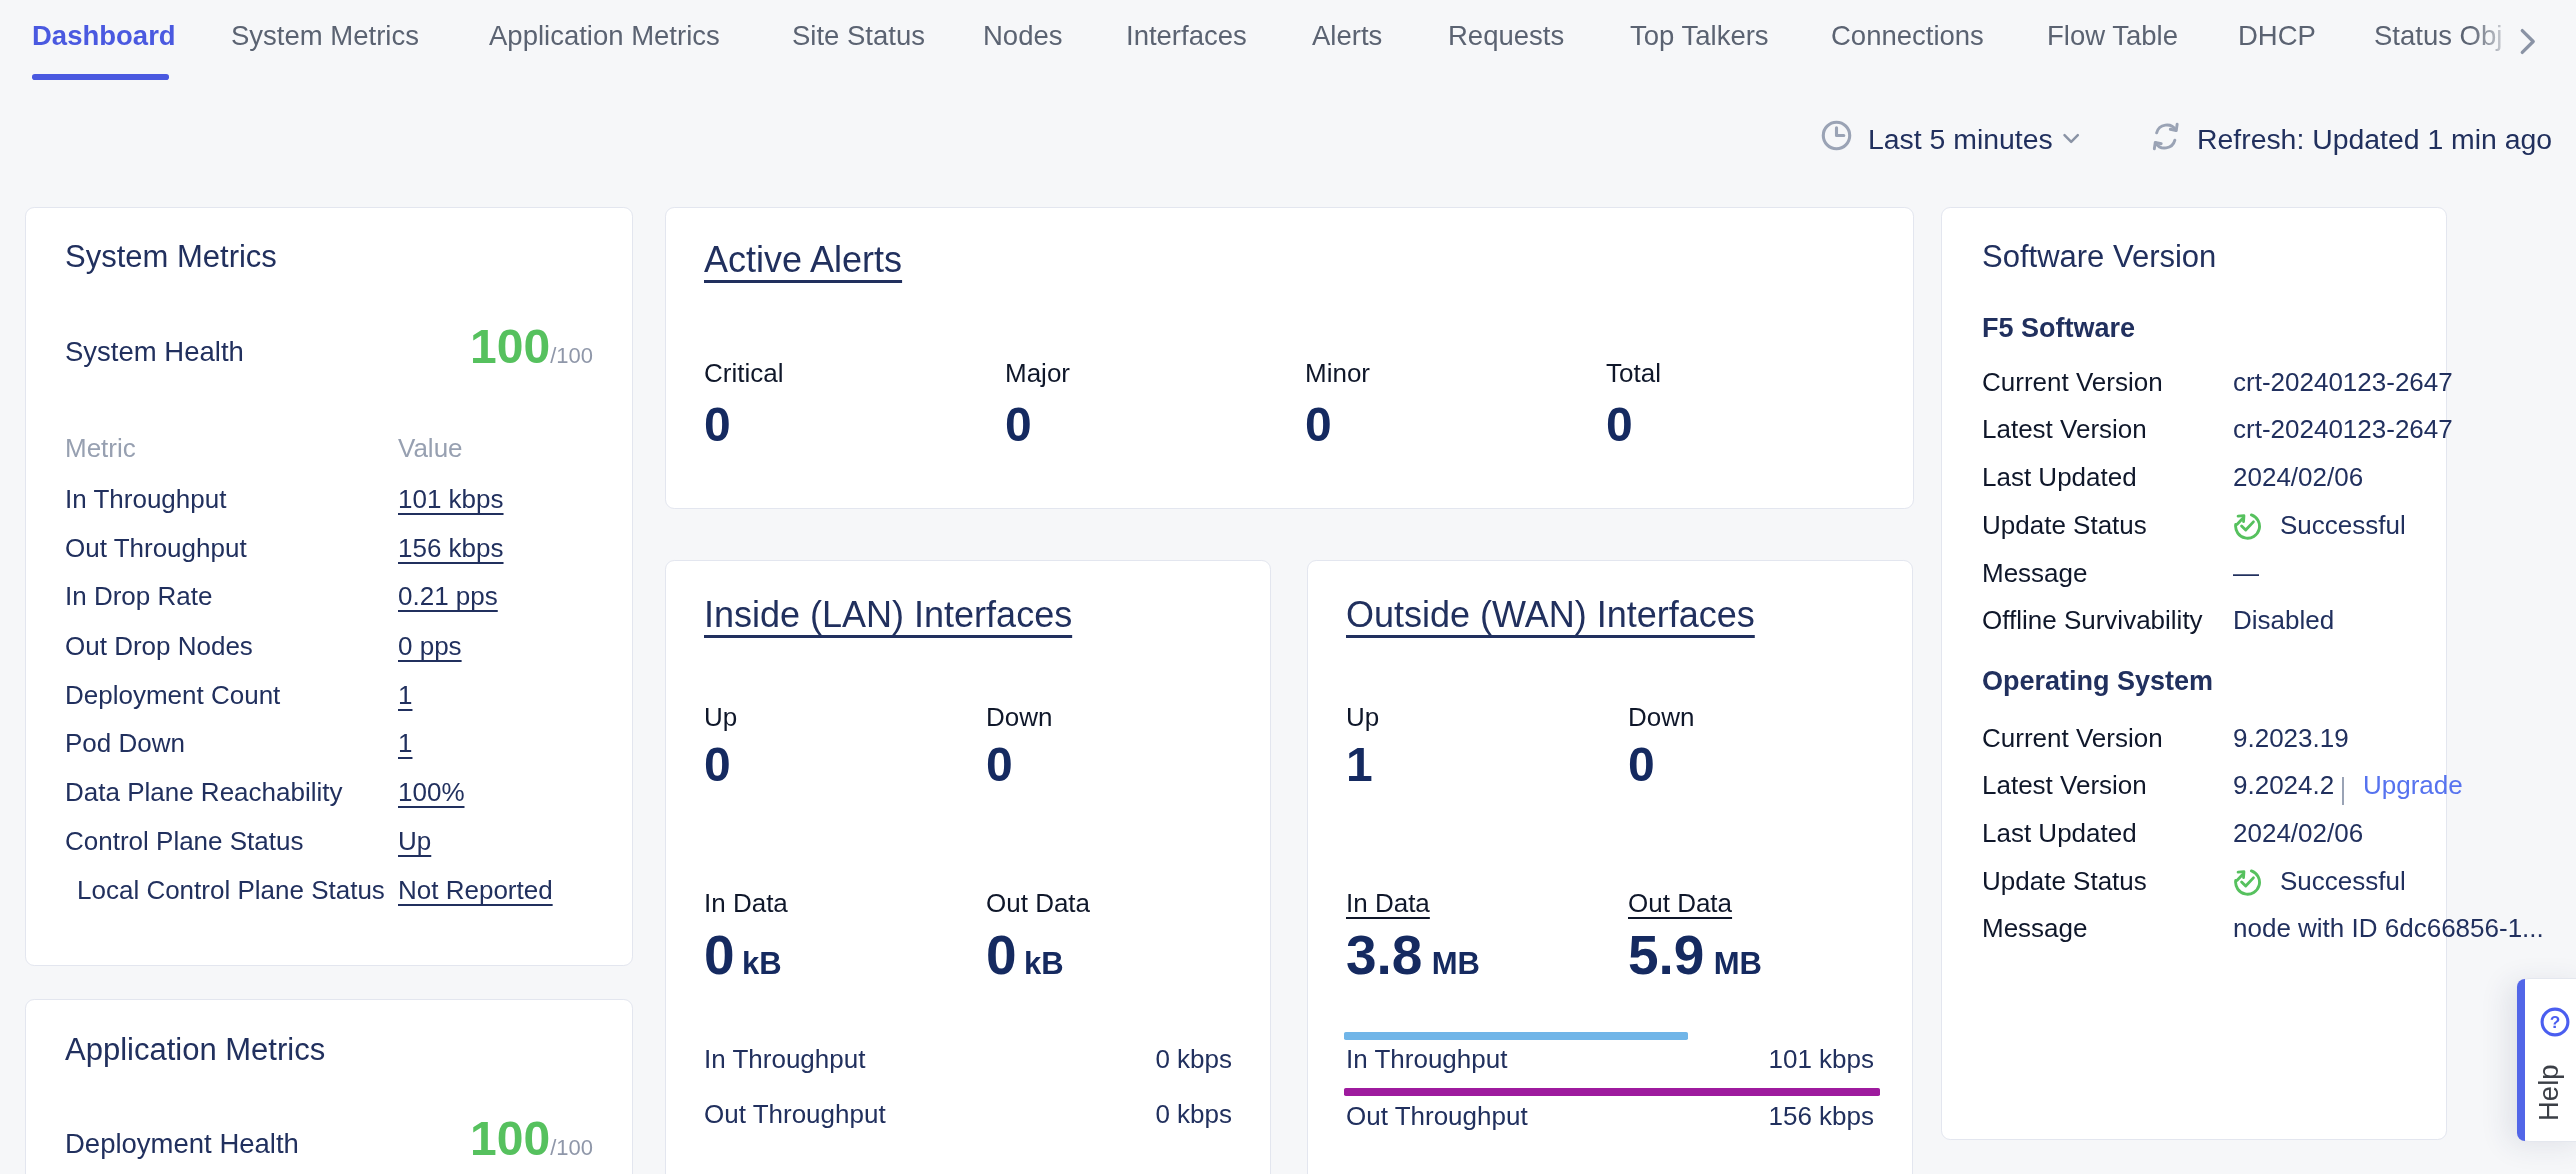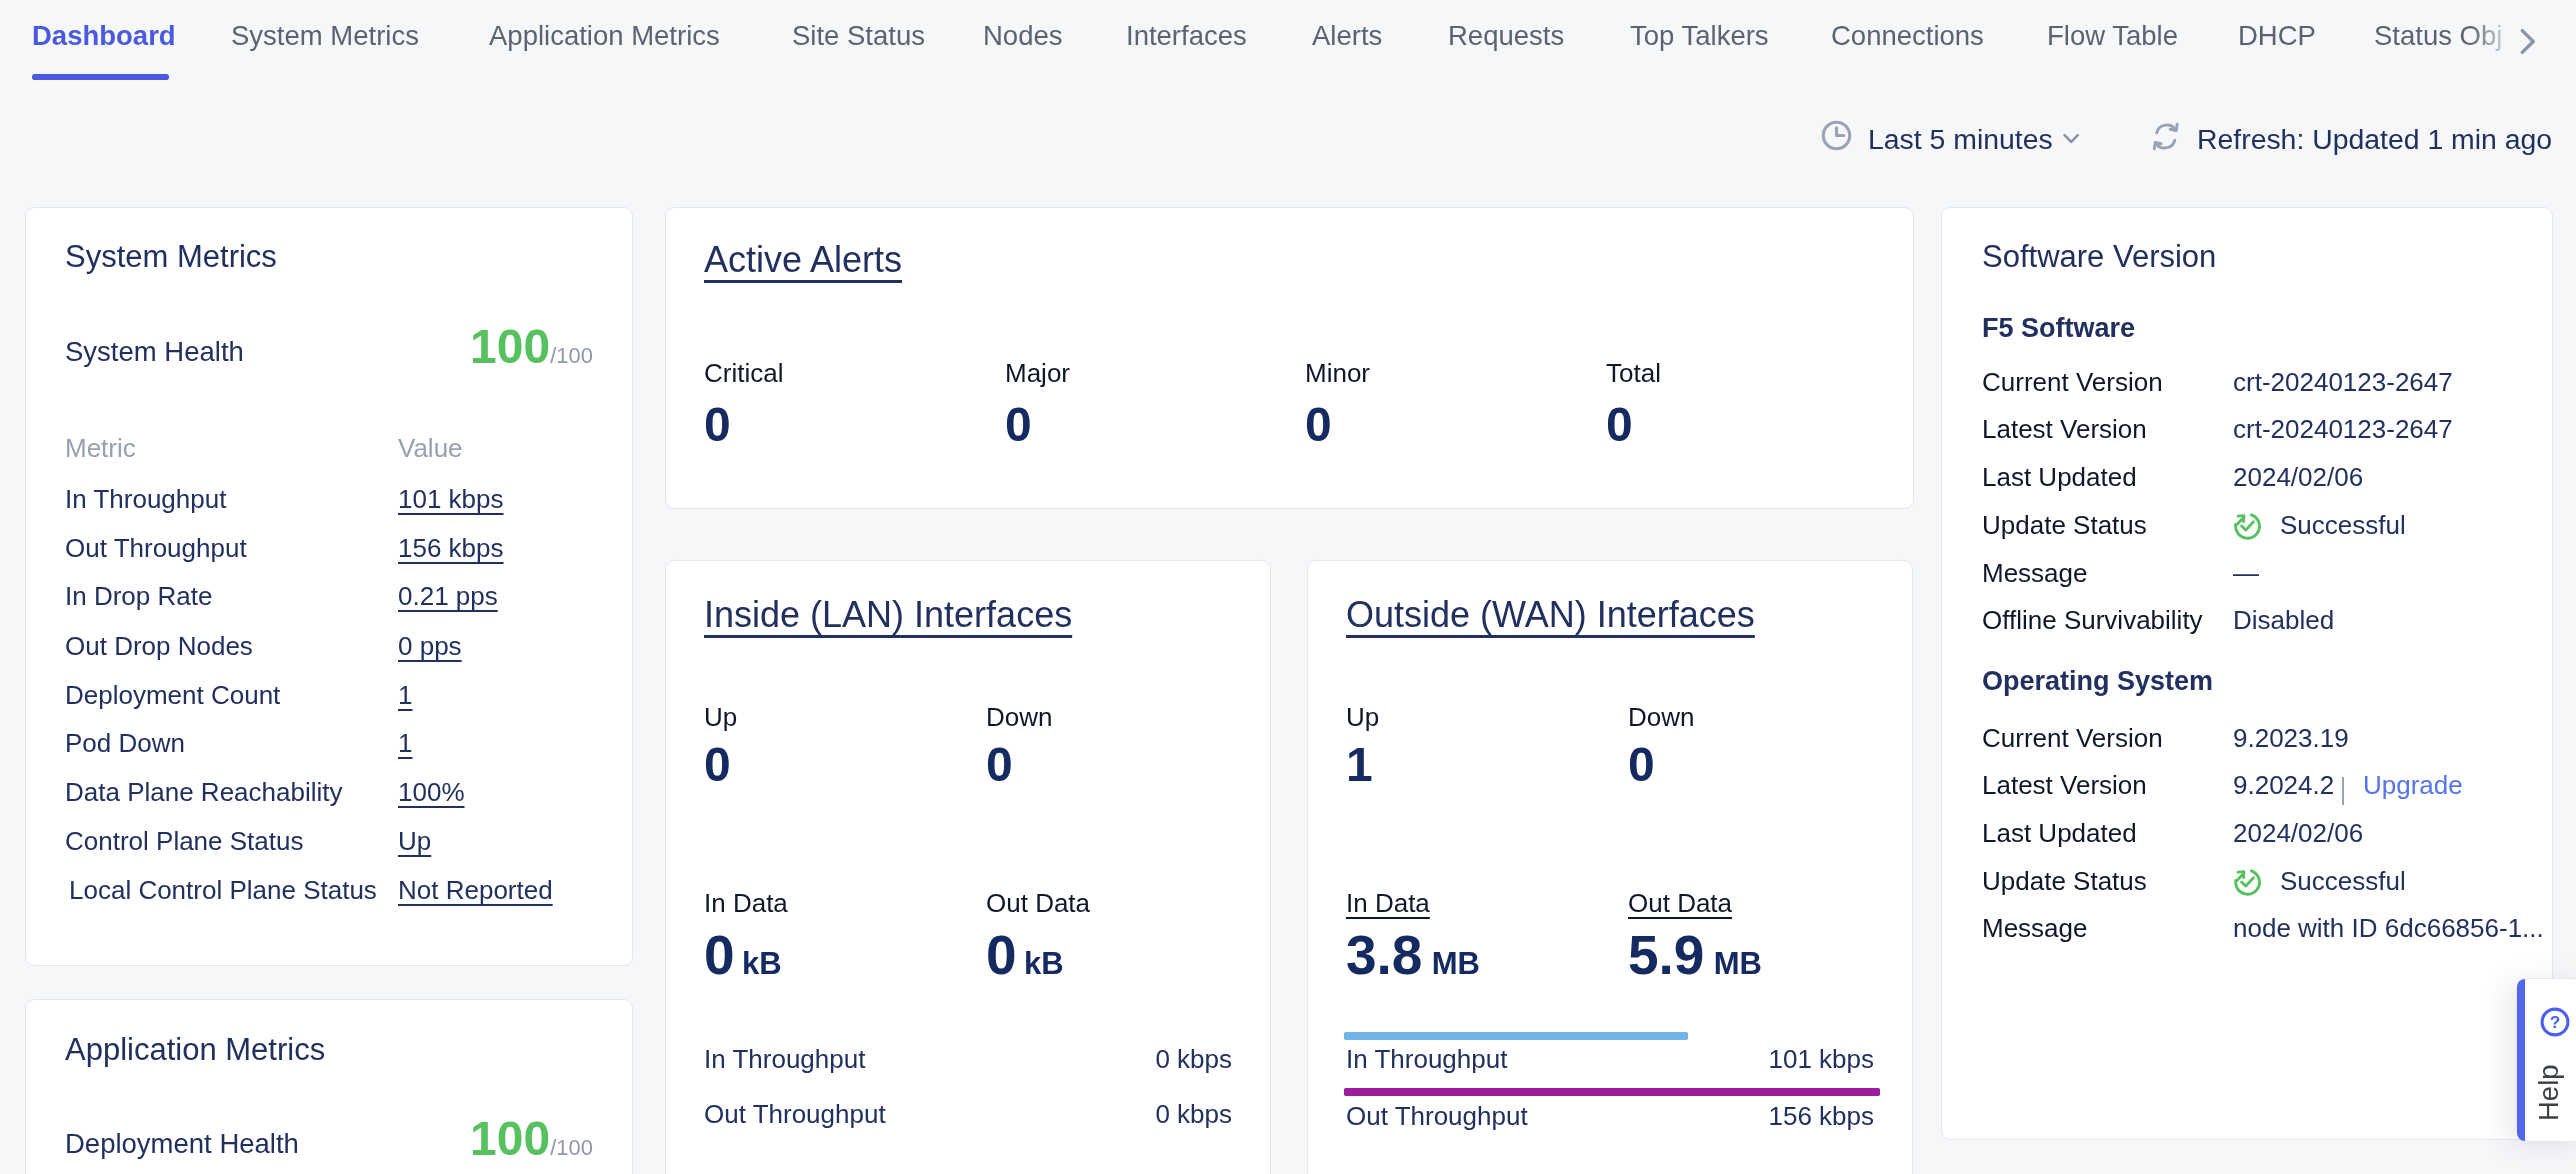--- a/index.html
+++ b/index.html
@@ -77,21 +77,21 @@
   <div class="rowlabel" style="left:39px;top:423px;">Out Drop Nodes</div>
     <div class="rowval u" style="left:372px;top:423px;">0 pps</div>
   <div class="rowlabel" style="left:39px;top:472px;">Deployment Count</div>
     <div class="rowval u" style="left:372px;top:472px;">1</div>
   <div class="rowlabel" style="left:39px;top:520px;">Pod Down</div>
     <div class="rowval u" style="left:372px;top:520px;">1</div>
   <div class="rowlabel" style="left:39px;top:569px;">Data Plane Reachability</div>
     <div class="rowval u" style="left:372px;top:569px;">100%</div>
   <div class="rowlabel" style="left:39px;top:618px;">Control Plane Status</div>
     <div class="rowval u" style="left:372px;top:618px;">Up</div>
-  <div class="rowlabel" style="left:43px;top:667px;">Local Control Plane Status</div>
+  <div class="rowlabel" style="left:51px;top:667px;">Local Control Plane Status</div>
     <div class="rowval u" style="left:372px;top:667px;">Not Reported</div>
 </div>
 
 <div class="card" style="left:25px;top:999px;width:608px;height:367px;">
   <div class="title" style="left:39px;top:32px;">Application Metrics</div>
   <div class="abs navy" style="left:39px;top:128px;font-size:27.5px;">Deployment Health</div>
   <div class="abs" style="right:39px;top:111px;"><span class="biggreen">100</span><span class="of100">/100</span></div>
 </div>
 
 <div class="card" style="left:665px;top:207px;width:1249px;height:302px;">
@@ -133,21 +133,21 @@
   <div class="abs" style="left:38px;top:362px;"><span style="font-size:55px;font-weight:700;color:#152a60;">3.8</span><span style="font-size:31px;font-weight:700;color:#152a60;margin-left:9.2px;">MB</span></div>
   <div class="abs" style="left:320px;top:362px;"><span style="font-size:55px;font-weight:700;color:#152a60;">5.9</span><span style="font-size:31px;font-weight:700;color:#152a60;margin-left:9.2px;">MB</span></div>
   <div class="abs" style="left:36px;top:471px;width:344px;height:8.3px;background:#70b5e8;border-radius:1.8px;"></div>
   <div class="rowlabel" style="left:38px;top:483px;">In Throughput</div>
     <div class="rowval" style="right:38px;top:483px;">101 kbps</div>
   <div class="abs" style="left:36px;top:527px;width:536px;height:8.3px;background:#9e1b9e;border-radius:1.8px;"></div>
   <div class="rowlabel" style="left:38px;top:540px;">Out Throughput</div>
     <div class="rowval" style="right:38px;top:540px;">156 kbps</div>
 </div>
 
-<div class="card" style="left:1941px;top:207px;width:612px;height:933px;">
+<div class="card" style="left:1941px;top:207px;width:506px;height:933px;">
   <div class="title" style="left:40px;top:31px;">Software Version</div>
   <div class="abs navy" style="left:40px;top:105px;font-size:27px;font-weight:700;">F5 Software</div>
   <div class="statlabel" style="left:40px;top:159px;">Current Version</div>
     <div class="rowval" style="left:291px;top:159px;">crt-20240123-2647</div>
   <div class="statlabel" style="left:40px;top:206px;">Latest Version</div>
     <div class="rowval" style="left:291px;top:206px;">crt-20240123-2647</div>
   <div class="statlabel" style="left:40px;top:254px;">Last Updated</div>
     <div class="rowval" style="left:291px;top:254px;">2024/02/06</div>
   <div class="statlabel" style="left:40px;top:302px;">Update Status</div>
   <svg class="abs" style="left:291px;top:303px;" width="29" height="29" viewBox="0 0 32 32">

